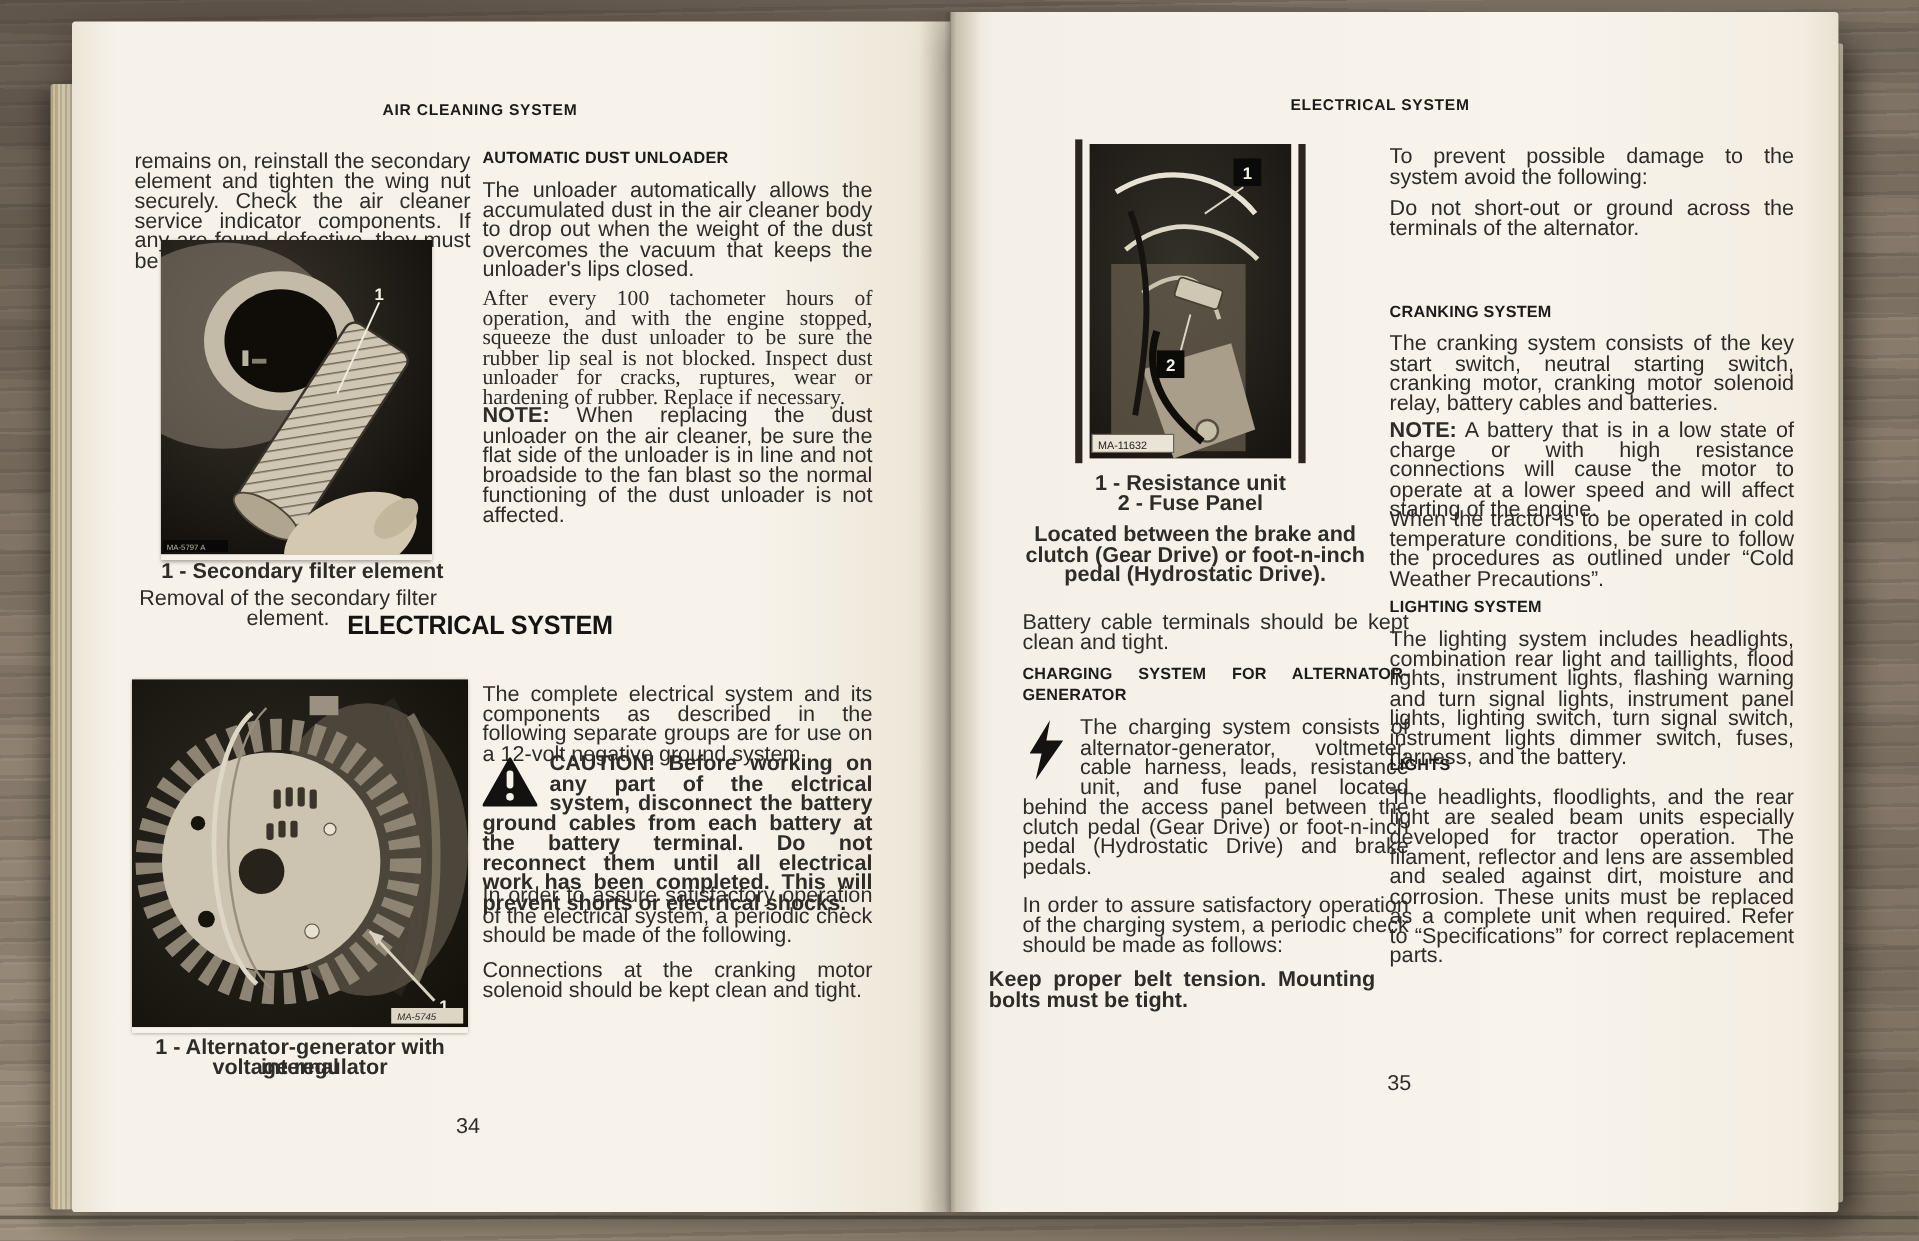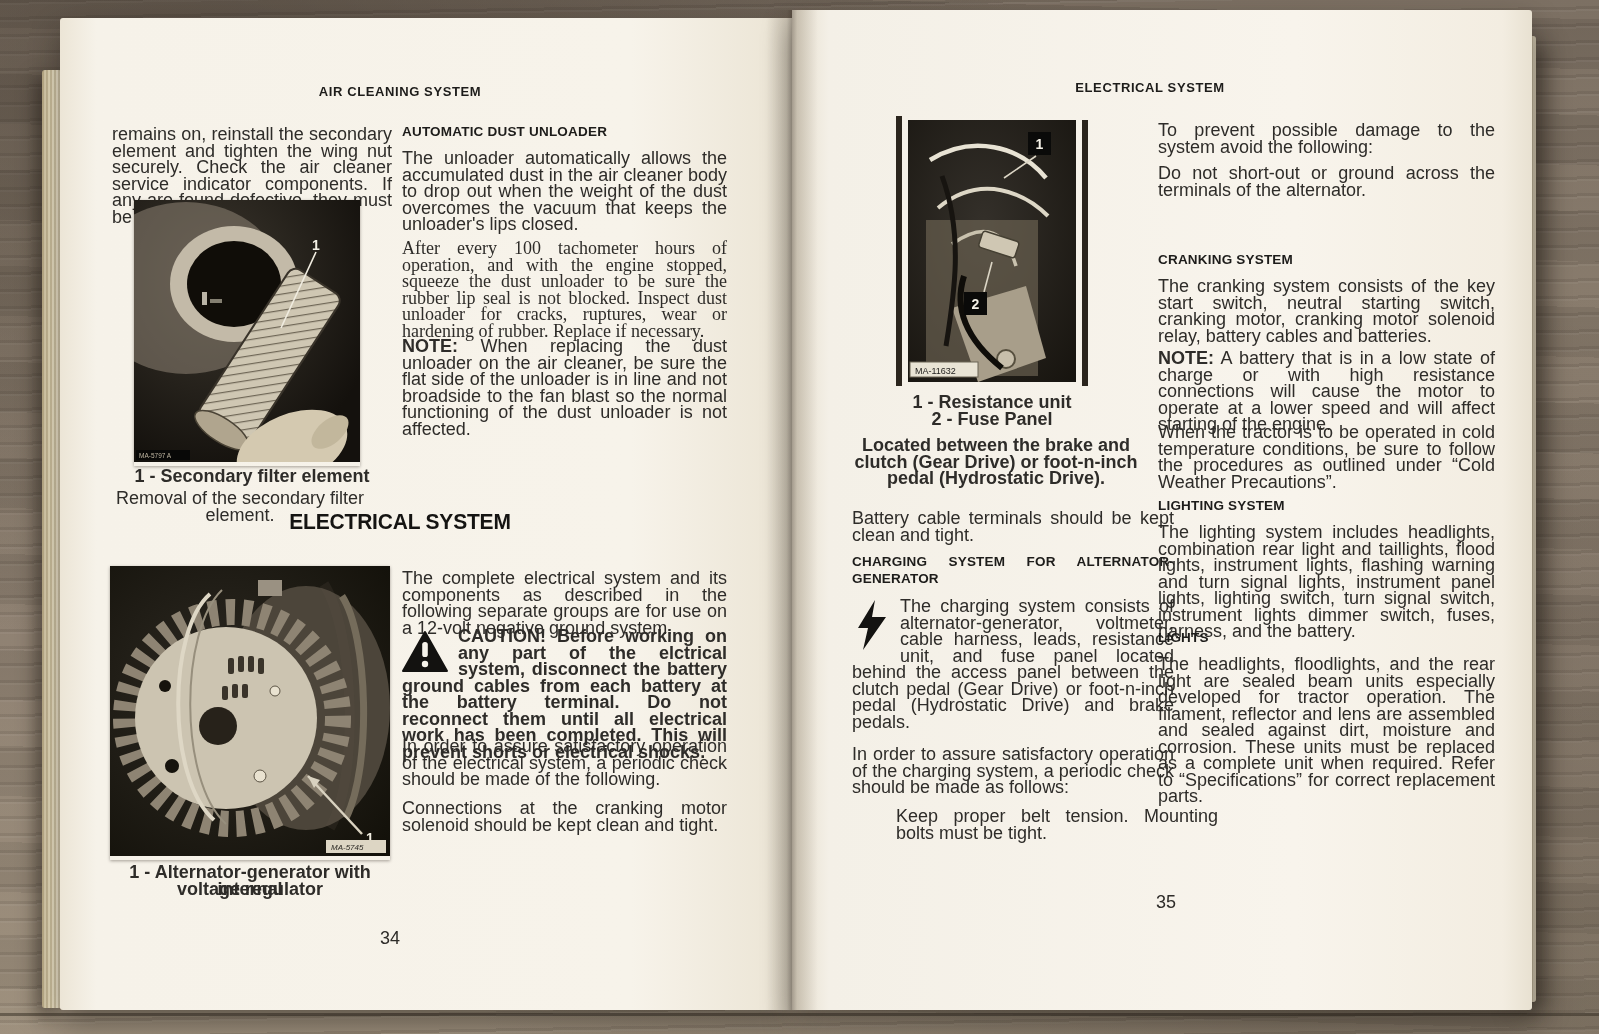--- a/index.html
+++ b/index.html
@@ -217,21 +217,21 @@
   <div class="txt just" style="left:852px;top:598px;width:322px;">
     <span class="bolt-icon">
       <svg width="28" height="50" viewBox="0 0 28 50">
         <polygon points="17,0 0,28 10,28 5,50 28,17 14,17" fill="#141311"></polygon>
       </svg>
     </span>
     <span>The charging system consists of alternator-generator, voltmeter, cable harness, leads, resistance unit, and fuse panel located behind the access panel between the clutch pedal (Gear Drive) or foot-n-inch pedal (Hydrostatic Drive) and brake pedals.</span>
   </div>
 
   <div class="txt just" style="left:852px;top:746px;width:322px;">In order to assure satisfactory operation of the charging system, a periodic check should be made as follows:</div>
-  <div class="txt just" style="left:896px;top:808px;width:322px;">Keep proper belt tension. Mounting bolts must be tight.</div>
+  <div class="txt just" style="left:824px;top:808px;width:322px;font-weight:bold;">Keep proper belt tension. Mounting bolts must be tight.</div>
 
   <div class="txt just" style="left:1158px;top:122px;width:337px;">To prevent possible damage to the system avoid the following:</div>
   <div class="txt just" style="left:1158px;top:165px;width:337px;">Do not short-out or ground across the terminals of the alternator.</div>
   <div class="txt h-col" style="left:1158px;top:252px;width:337px;">CRANKING SYSTEM</div>
   <div class="txt just" style="left:1158px;top:278px;width:337px;">The cranking system consists of the key start switch, neutral starting switch, cranking motor, cranking motor solenoid relay, battery cables and batteries.</div>
   <div class="txt just" style="left:1158px;top:350px;width:337px;"><b>NOTE:</b> <span>A battery that is in a low state of charge or with high resistance connections will cause the motor to operate at a lower speed and will affect starting of the engine.</span></div>
   <div class="txt just" style="left:1158px;top:424px;width:337px;">When the tractor is to be operated in cold temperature conditions, be sure to follow the procedures as outlined under “Cold Weather Precautions”.</div>
   <div class="txt h-col" style="left:1158px;top:498px;width:337px;">LIGHTING SYSTEM</div>
   <div class="txt just" style="left:1158px;top:524px;width:337px;">The lighting system includes headlights, combination rear light and taillights, flood lights, instrument lights, flashing warning and turn signal lights, instrument panel lights, lighting switch, turn signal switch, instrument lights dimmer switch, fuses, harness, and the battery.</div>
   <div class="txt h-col" style="left:1158px;top:630px;width:337px;">LIGHTS</div>

